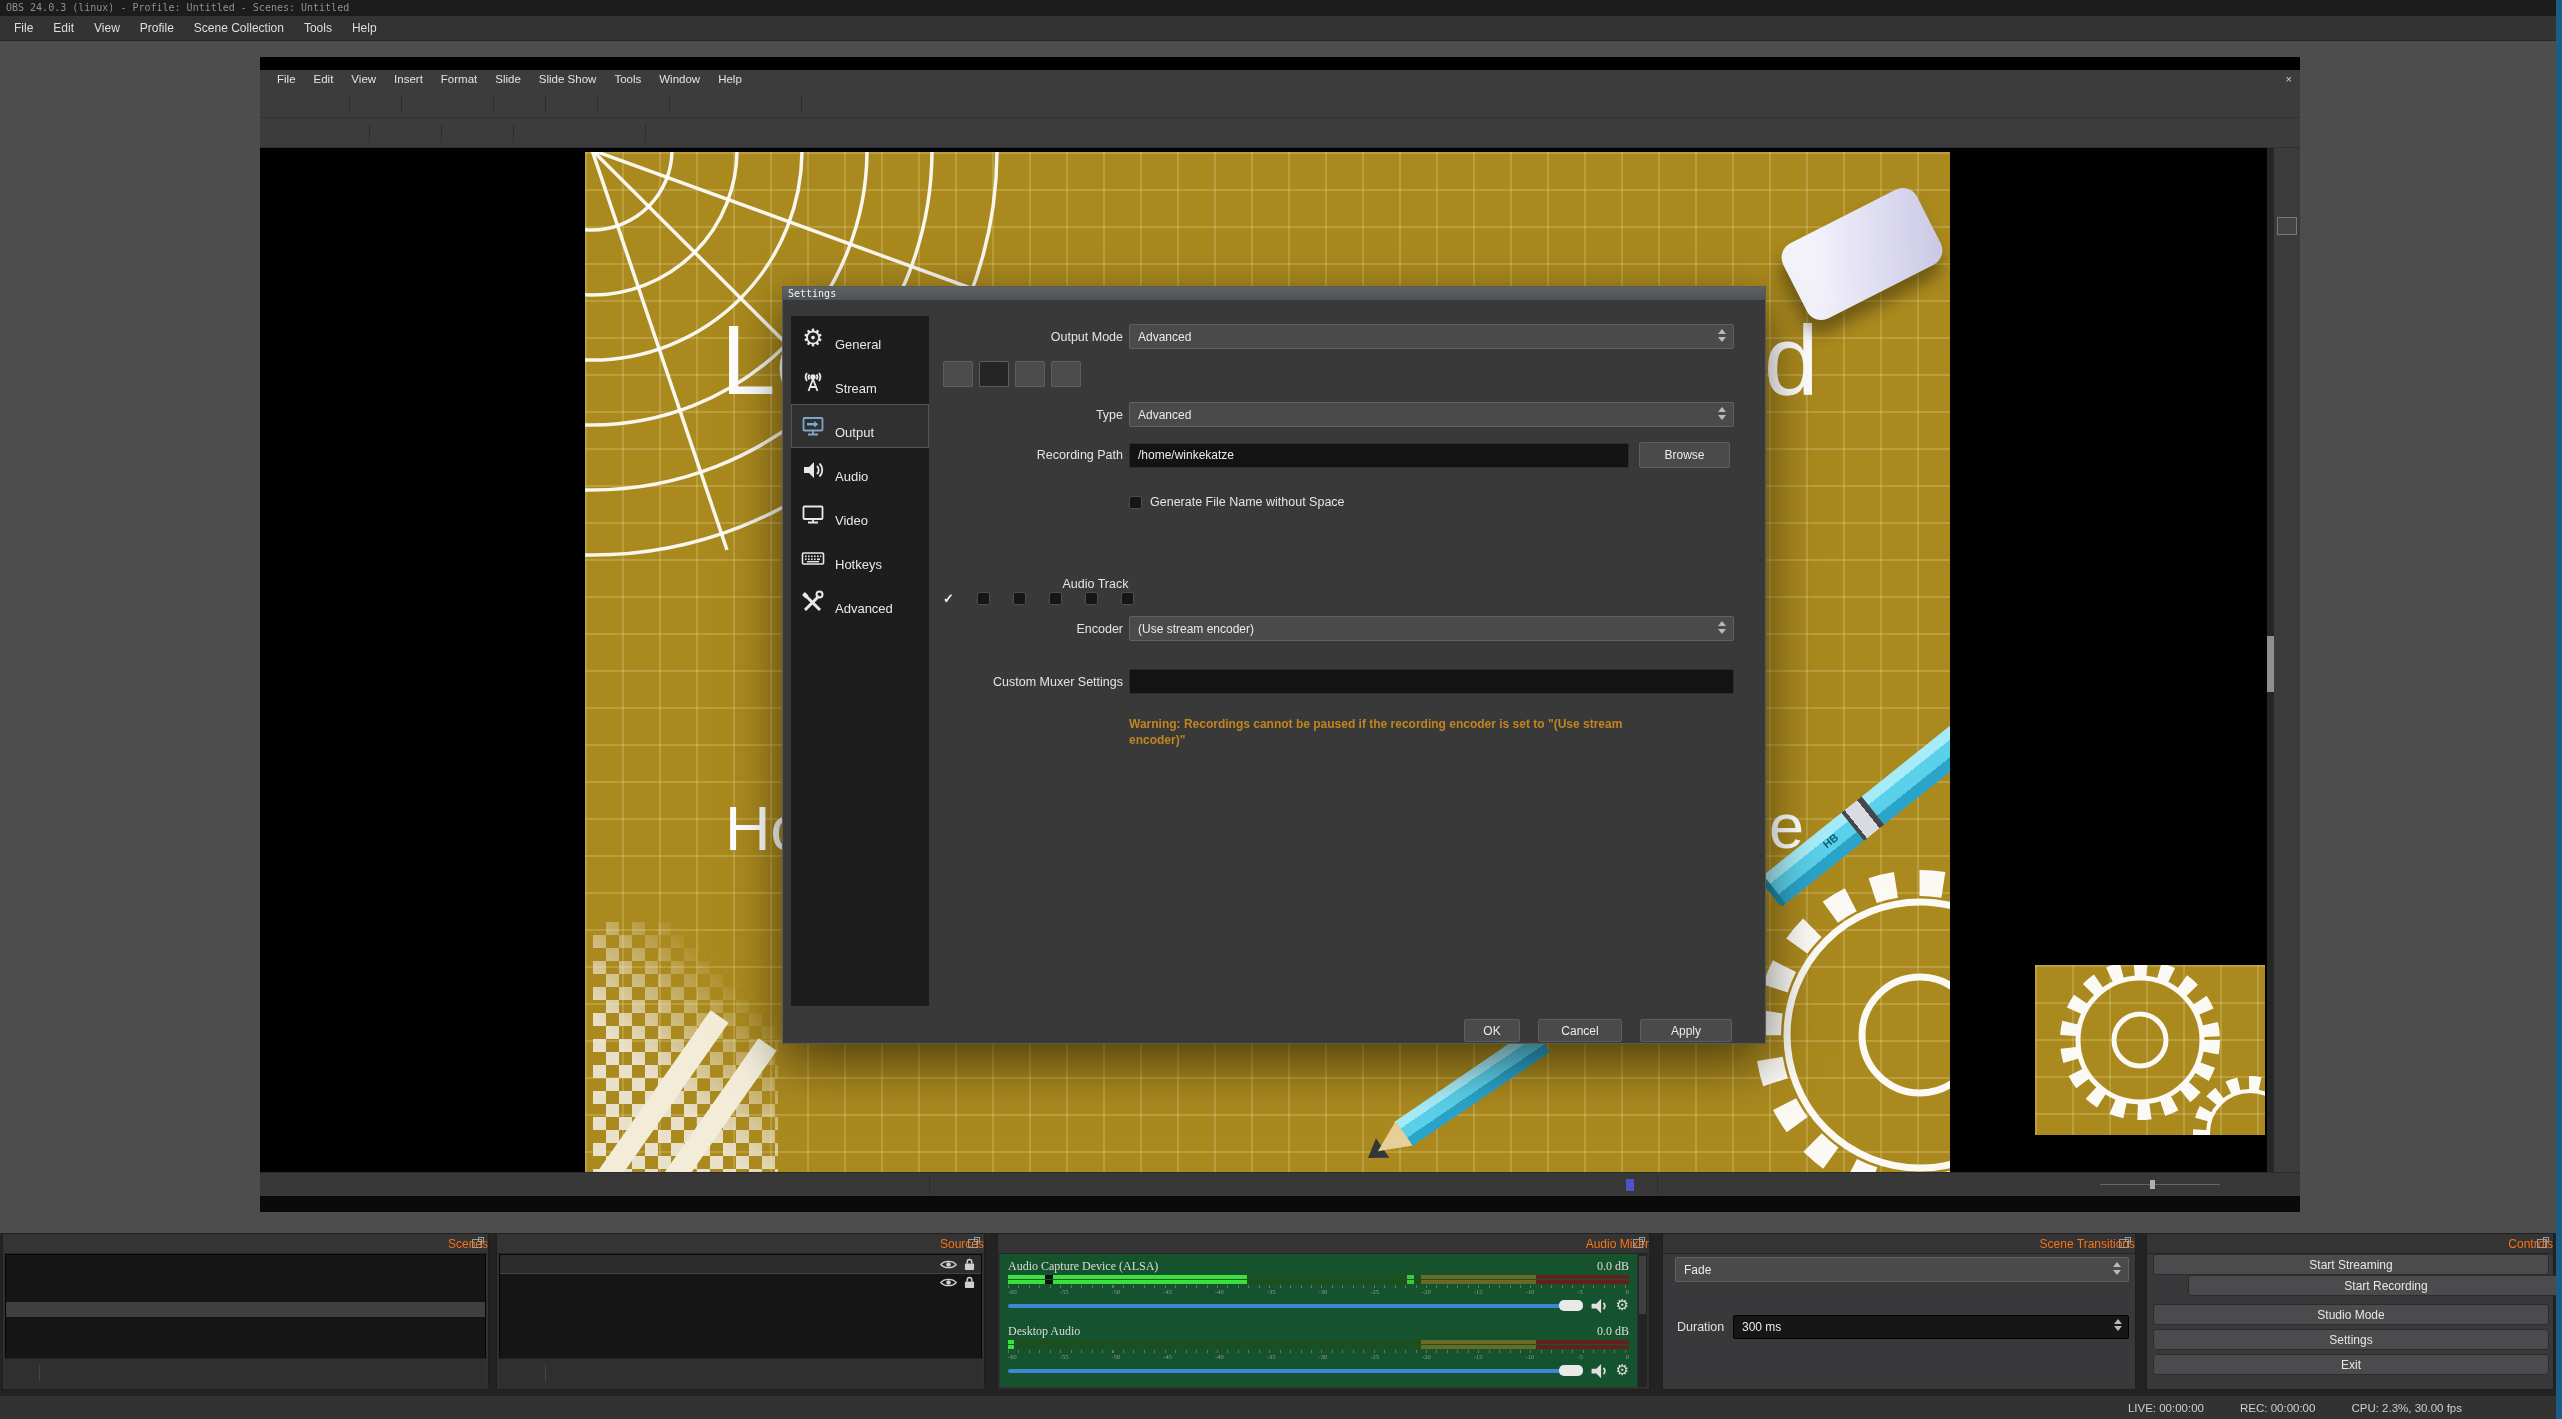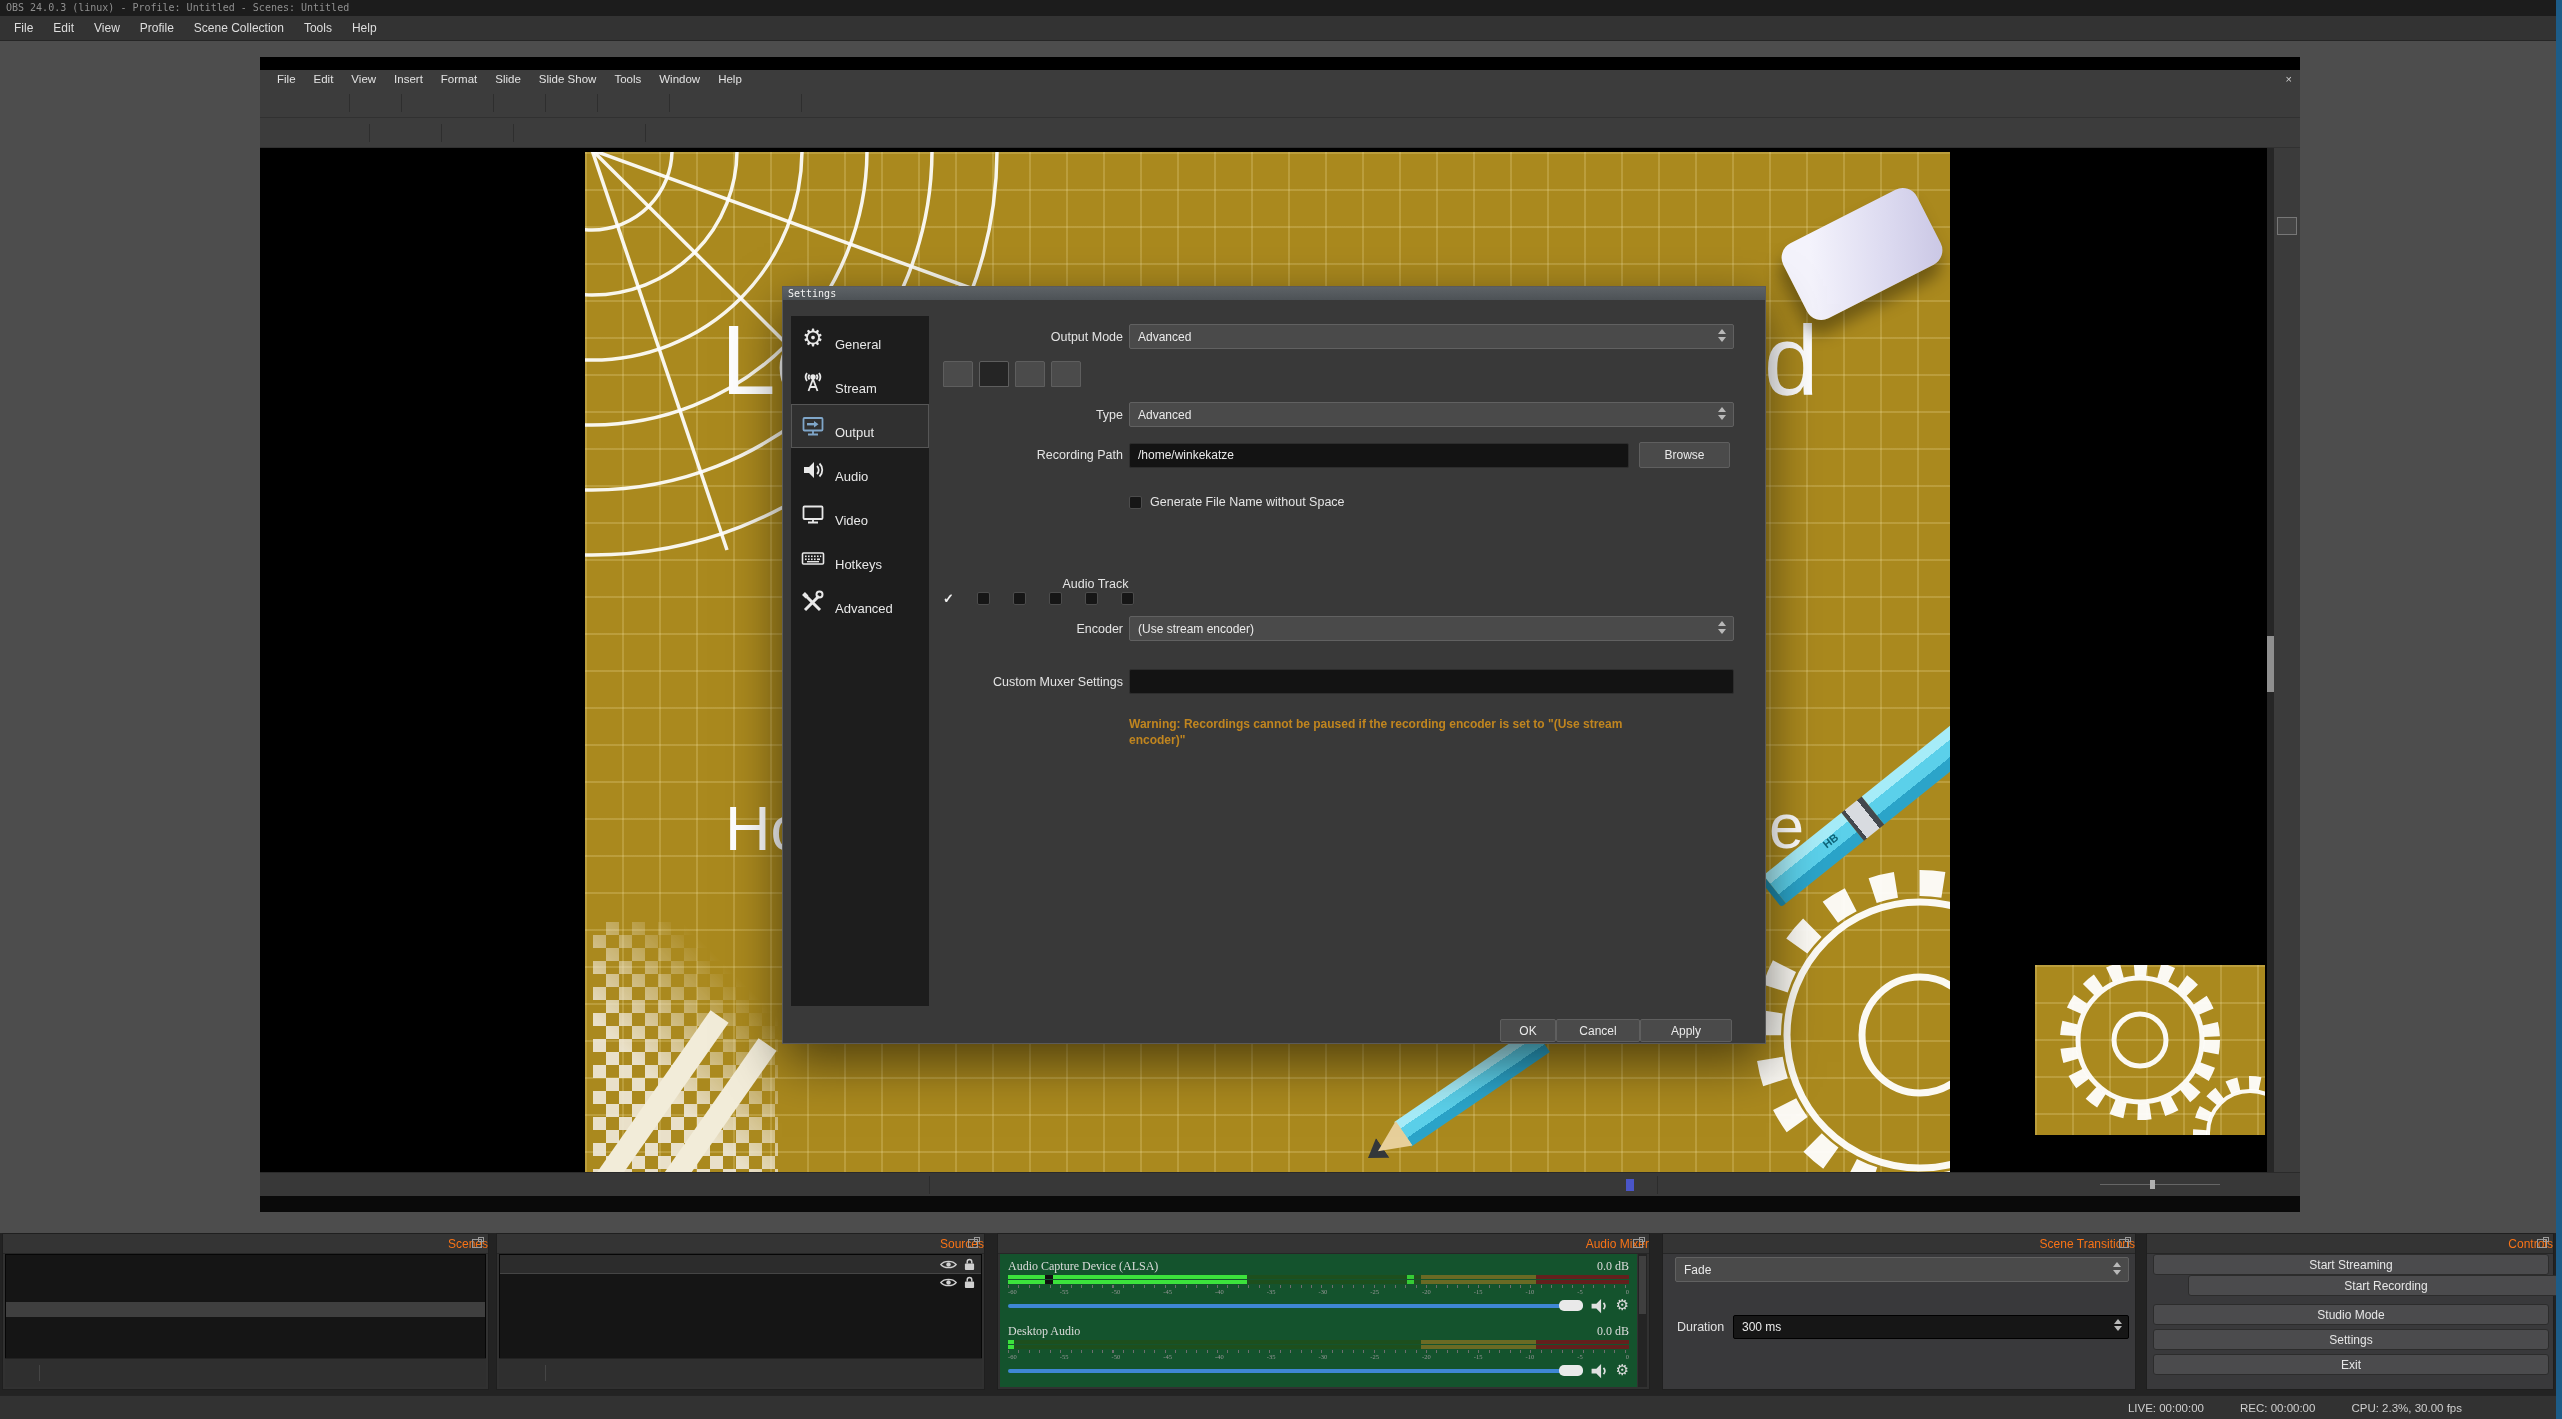--- a/index.html
+++ b/index.html
@@ -99,21 +99,21 @@
   .tab{height:24px;padding:0 14px;background:#4b4b4b;border:1px solid #5e5e5e;border-radius:2px 2px 0 0;
     font-size:12px;color:#ececec;display:flex;align-items:center;}
   .tab.selected{background:#252525;}
   .cb{width:13px;height:13px;background:#161616;border:1px solid #4c4c4c;border-radius:2px;box-sizing:border-box;}
   .track{display:flex;align-items:center;gap:6px;font-size:12.5px;color:#e4e4e4;}
   .track .check{display:none;font-size:13px;font-weight:bold;color:#eee;}
   .track.checked .check{display:inline;}
   .track.checked .check::before{content:"✓";}
   .tracks-row{display:flex;gap:17px;}
   .warning{position:absolute;left:346px;top:429px;width:560px;font-size:12px;font-weight:bold;color:#c0851f;line-height:1.35;}
-  .dlg-buttons{position:absolute;right:33px;top:732px;display:flex;}
+  .dlg-buttons{position:absolute;right:33px;top:732px;display:flex;gap:18px;}
 
   
   .docks-bg{left:0;top:1233px;width:2562px;height:162px;background:#232323;}
   .dock{position:absolute;top:1233px;height:157px;background:#313131;border:1px solid #1f1f1f;box-sizing:border-box;}
   .dock-title{height:19px;background:#343434;border-bottom:1px solid #262626;display:flex;align-items:center;justify-content:flex-end;
     font-size:12px;color:#f97316;position:relative;}
   .float-ico{position:absolute;right:6px;top:5px;width:8px;height:7px;border:1px solid #9a9a9a;}
   .float-ico::after{content:"";position:absolute;right:-3px;top:-3px;width:4px;height:3px;border:1px solid #9a9a9a;}
   .dock-list{position:absolute;left:2px;top:20px;right:2px;height:104px;background:#151515;border:1px solid #060606;overflow:hidden;}
   .dock-toolbar{position:absolute;left:2px;bottom:2px;right:2px;height:28px;background:#2f2f2f;border-top:1px solid #222;

